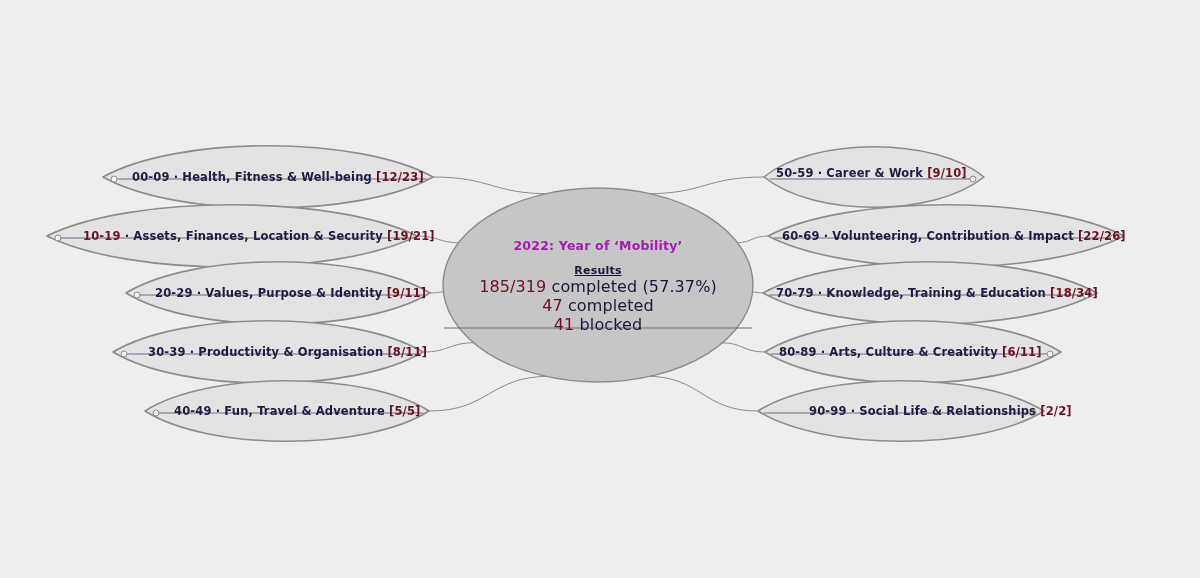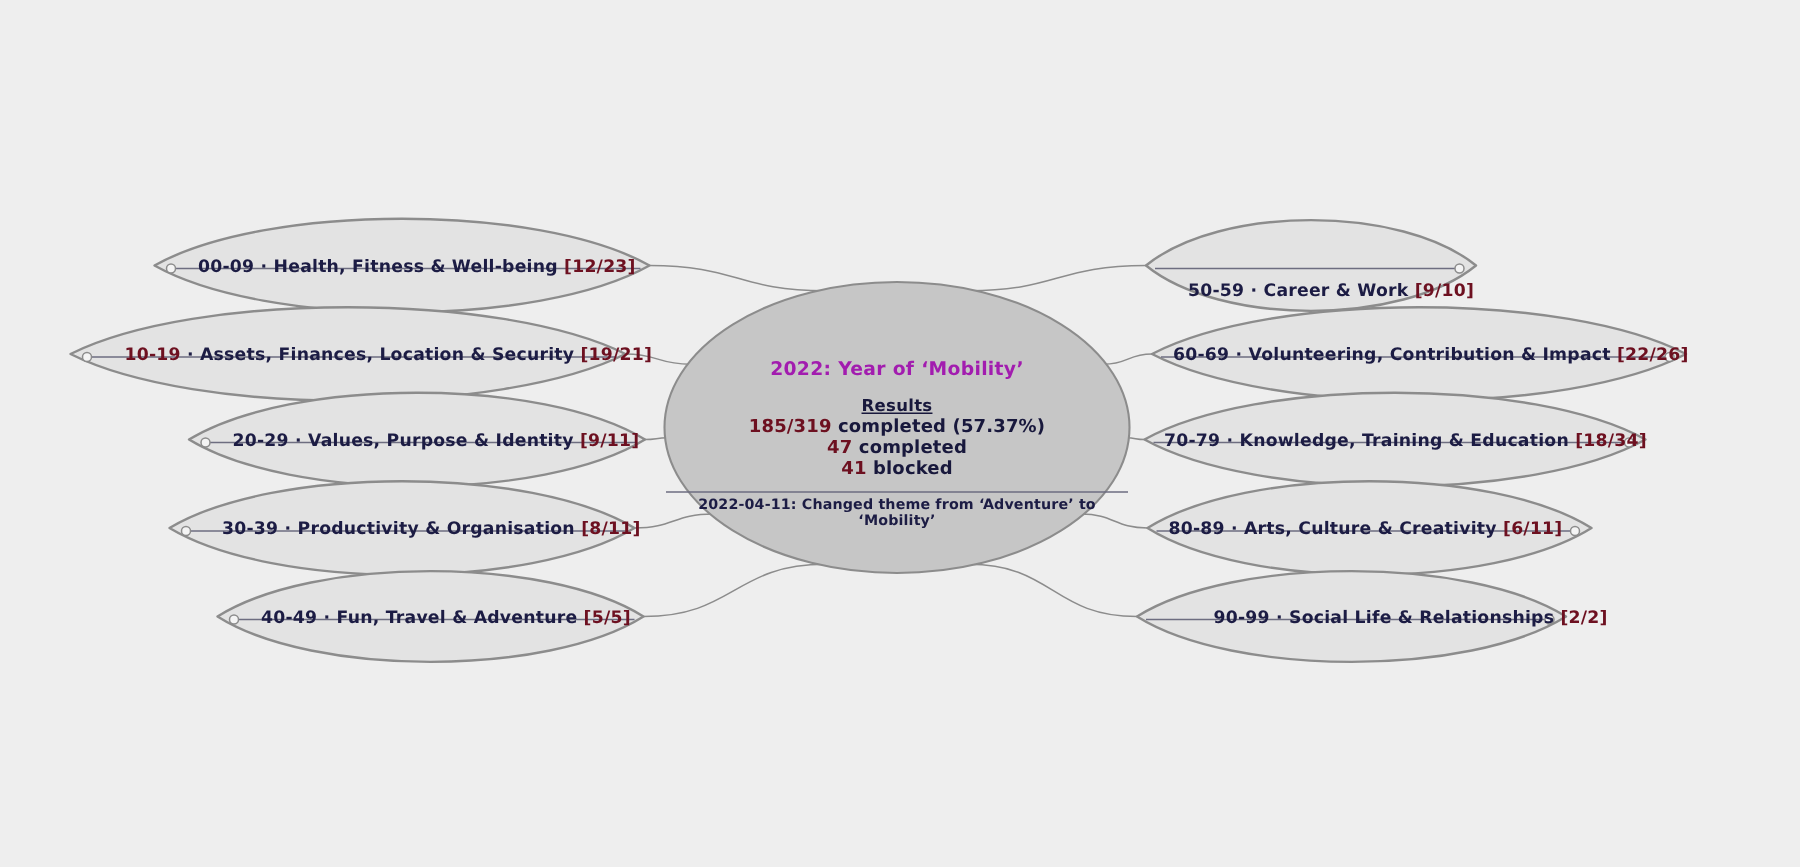--- a/index.html
+++ b/index.html
@@ -55,22 +55,22 @@
     letter-spacing: 0.2px;
   }
   .center-results-head {
     font-size: 11px;
     font-weight: bold;
     color: #18183c;
     text-decoration: underline;
     letter-spacing: 0.2px;
   }
   .center-line {
-    font-size: 12px;
-    font-weight: bold;
+    font-size: 16px;
+    font-weight: normal;
     color: #18183c;
     letter-spacing: 0.1px;
   }
   .center-line .num { color: #6d1020; }
   .center-note {
     font-size: 9.5px;
     font-weight: bold;
     color: #1c1c44;
     letter-spacing: 0.1px;
   }
@@ -125,31 +125,30 @@
       <ellipse cx="598" cy="285" rx="155" ry="97" fill="#c6c6c6" stroke="#8c8c8c" stroke-width="1.4"></ellipse>
       <line x1="444" y1="328" x2="752" y2="328" stroke="#6d6d80" stroke-width="1"></line>
     </svg>
 
   <div id="labels">
       <div class="node-label" style="left: 132px; top: 170px;"><span class="prefix">00-09</span><span class="sep"> · </span><span class="title">Health, Fitness &amp; Well-being </span><span class="count">[12/23]</span></div>
       <div class="node-label alt" style="left: 83px; top: 229px;"><span class="prefix">10-19</span><span class="sep"> · </span><span class="title">Assets, Finances, Location &amp; Security </span><span class="count">[19/21]</span></div>
       <div class="node-label" style="left: 155px; top: 286px;"><span class="prefix">20-29</span><span class="sep"> · </span><span class="title">Values, Purpose &amp; Identity </span><span class="count">[9/11]</span></div>
       <div class="node-label" style="left: 148px; top: 345px;"><span class="prefix">30-39</span><span class="sep"> · </span><span class="title">Productivity &amp; Organisation </span><span class="count">[8/11]</span></div>
       <div class="node-label" style="left: 174px; top: 404px;"><span class="prefix">40-49</span><span class="sep"> · </span><span class="title">Fun, Travel &amp; Adventure </span><span class="count">[5/5]</span></div>
-      <div class="node-label" style="left: 776px; top: 186px; margin-left: 16px;"><span class="prefix">50-59</span><span class="sep"> · </span><span class="title">Career &amp; Work </span><span class="count">[9/10]</span></div>
+      <div class="node-label" style="left: 776px; top: 166px;"><span class="prefix">50-59</span><span class="sep"> · </span><span class="title">Career &amp; Work </span><span class="count">[9/10]</span></div>
       <div class="node-label" style="left: 782px; top: 229px;"><span class="prefix">60-69</span><span class="sep"> · </span><span class="title">Volunteering, Contribution &amp; Impact </span><span class="count">[22/26]</span></div>
       <div class="node-label" style="left: 776px; top: 286px;"><span class="prefix">70-79</span><span class="sep"> · </span><span class="title">Knowledge, Training &amp; Education </span><span class="count">[18/34]</span></div>
       <div class="node-label" style="left: 779px; top: 345px;"><span class="prefix">80-89</span><span class="sep"> · </span><span class="title">Arts, Culture &amp; Creativity </span><span class="count">[6/11]</span></div>
       <div class="node-label" style="left: 809px; top: 404px;"><span class="prefix">90-99</span><span class="sep"> · </span><span class="title">Social Life &amp; Relationships </span><span class="count">[2/2]</span></div>
     </div>
 
   <div class="center-text" id="center-block" style="left:443px; top:238px; width:310px;">
     <div class="center-title">2022: Year of ‘Mobility’</div>
     <div class="spacer"></div>
     <div class="center-results-head">Results</div>
     <div class="center-line"><span class="num">185/319</span><span> completed (57.37%)</span></div>
     <div class="center-line"><span class="num">47</span><span> completed</span></div>
     <div class="center-line"><span class="num">41</span><span> blocked</span></div>
   </div>
 
-  <div class="center-note" id="center-note" style="position:absolute; left:443px; top:331px; width:310px; text-align:center;">2022-04-11: Changed theme from ‘Adventure’ to ‘Mobility’</div>
 
 </div>
 
 </body></html>

